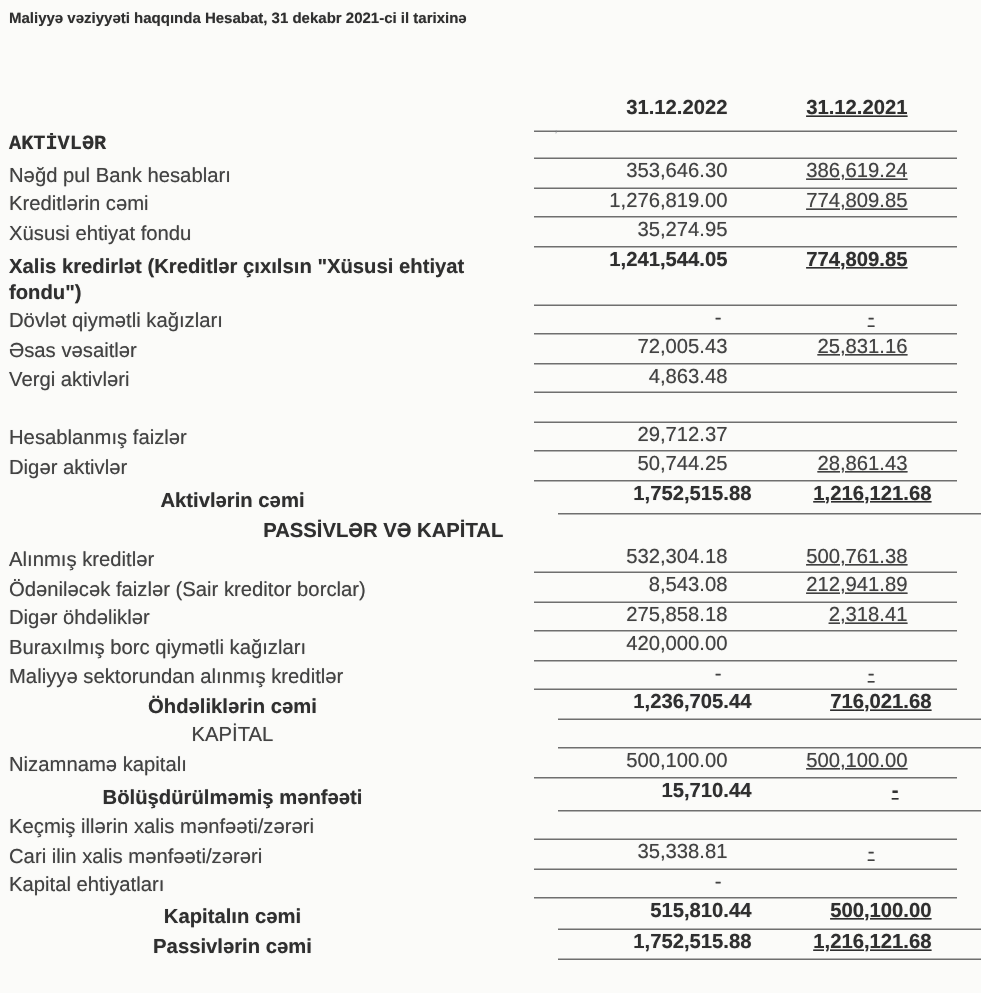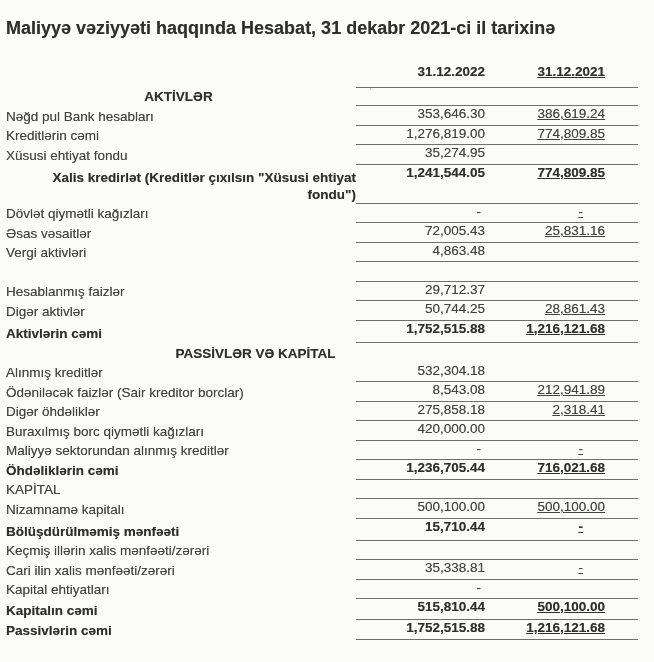--- a/index.html
+++ b/index.html
@@ -4,22 +4,22 @@
 <style>
   html,body{margin:0;padding:0;}
   body{
     width:654px;height:662px;position:relative;overflow:hidden;
     background:var(--background,#fbfbf9);
     font-family:"Liberation Sans",sans-serif;
     font-size:13.5px;color:var(--text,#424242);
     text-shadow:0 0 .5px rgba(70,70,70,.55);
   }
   .title{
-    position:absolute;top:18px;left:6px;
-    font-weight:bold;font-size:18px;color:var(--bold_text,#2f2f2f);
+    position:absolute;top:7px;left:6px;
+    font-weight:bold;font-size:10px;color:var(--bold_text,#2f2f2f);
   }
   .tablewrap{position:absolute;top:64px;left:0;width:654px;}
   
   .tablewrap::before{
     content:"ʾ";position:absolute;left:368px;top:22px;
     font-size:11px;color:#8f959b;opacity:.55;transform:rotate(14deg);
   }
   .row{display:flex;align-items:flex-end;height:19.5px;}
   .h18{height:18px}.h20{height:20px}.h21{height:21px}.h22{height:22px}
   .h24{height:24px}.h39{height:39px}
@@ -35,25 +35,25 @@
   .num{
     box-sizing:border-box;width:141px;text-align:right;
     line-height:16px;padding-bottom:1px;font-variant-numeric:tabular-nums;
   }
   .col1{padding-right:12px;}
   .col2{padding-right:33px;text-decoration:underline;}
   .col1.dash{padding-right:16px;}
   .col2.dash{padding-right:55px;}
   .header .num{font-weight:bold;color:var(--bold_text,#2f2f2f);}
   .bold-row .lbl,.bold-row .num{font-weight:bold;color:var(--bold_text,#2f2f2f);}
-  .sec-right .lbl{font-weight:bold;text-align:center;padding-right:5px;color:var(--bold_text,#2f2f2f);}
+  .sec-right .lbl{font-weight:bold;text-align:left;padding-right:5px;color:var(--bold_text,#2f2f2f);font-family:Liberation Mono, monospace;}
   .sec-center .lbl{width:505px;font-weight:bold;text-align:center;color:var(--bold_text,#2f2f2f);margin-top:12px;}
   .sec-center .vals{width:149px;}
-  .ctr .lbl{padding-right:88px;}
-  .wrap .lbl{white-space:normal;text-align:right;padding-right:0;}
+  .ctr .lbl{text-align:center;padding-right:88px;margin-left:20px;}
+  .wrap .lbl{white-space:normal;text-align:left;padding-right:0;}
 </style>
 </head>
 <body>
 
 <div class="title">Maliyyə vəziyyəti haqqında Hesabat, 31 dekabr 2021-ci il tarixinə</div>
 
 <div class="tablewrap">
 
   <div class="row header h24">
     <div class="lbl"></div>
@@ -164,20 +164,21 @@
     <div class="vals">
       <div class="num col1"></div>
       <div class="num col2"></div>
     </div>
   </div>
 
   <div class="row">
     <div class="lbl">Alınmış kreditlər</div>
     <div class="vals">
       <div class="num col1">532,304.18</div>
+      <div class="num col2">500,761.38</div>
     </div>
   </div>
 
   <div class="row">
     <div class="lbl">Ödəniləcək faizlər (Sair kreditor borclar)</div>
     <div class="vals">
       <div class="num col1">8,543.08</div>
       <div class="num col2">212,941.89</div>
     </div>
   </div>

